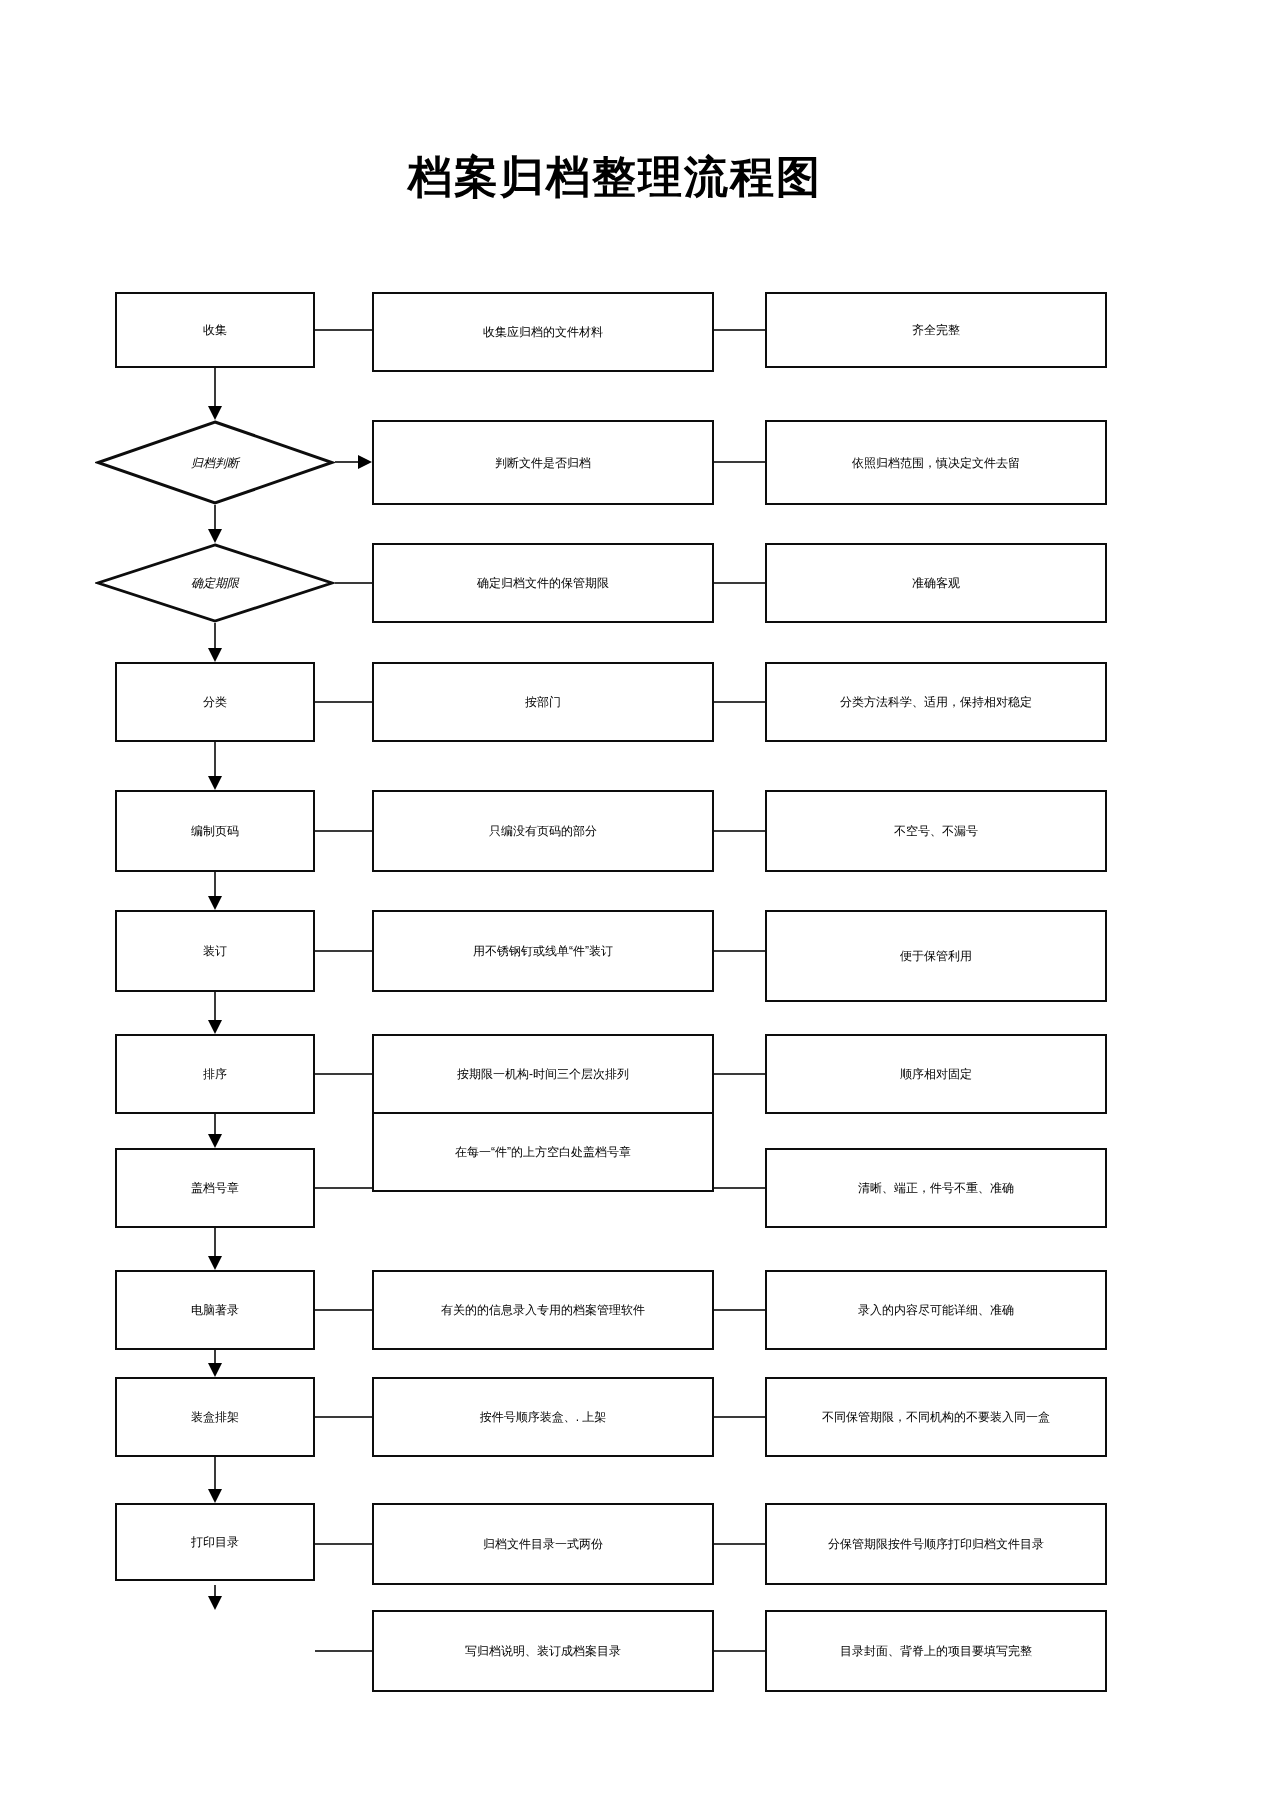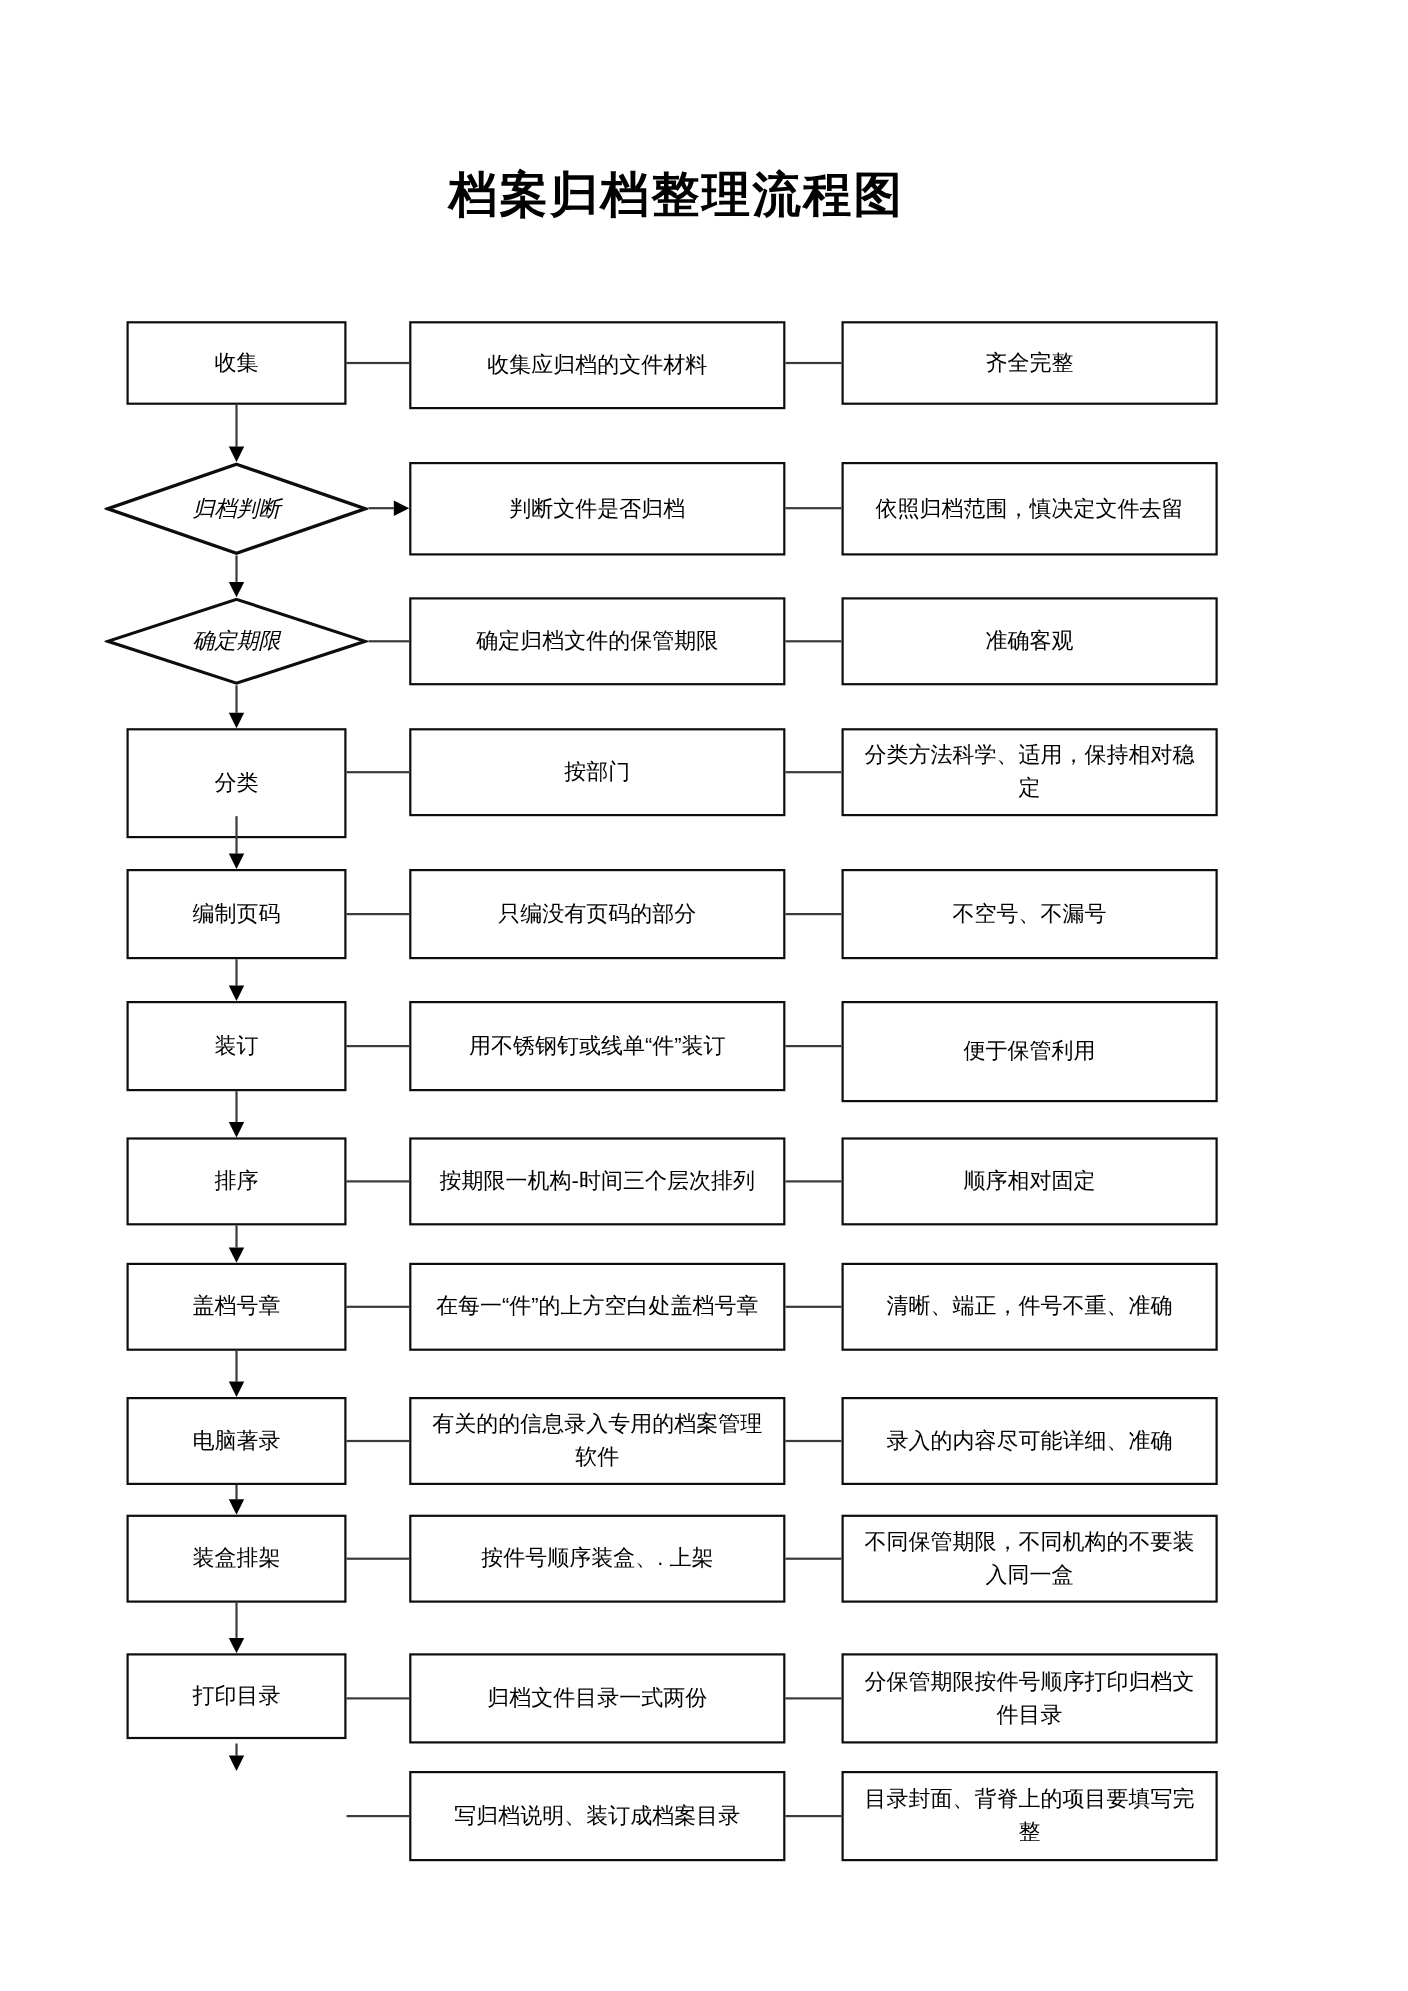--- a/index.html
+++ b/index.html
@@ -2,21 +2,21 @@
 <html><head>
 <meta charset="utf-8">
 <style>
   html,body{margin:0;padding:0;background:#fff;}
   .canvas{position:relative;width:1280px;height:1810px;background:#ffffff;overflow:hidden;
           font-family:"Liberation Sans","DejaVu Sans",sans-serif;color:#000;}
   .title{position:absolute;top:148px;left:0;width:1230px;text-align:center;
          font-family:"Liberation Serif","DejaVu Serif",serif;font-weight:700;
          font-size:44px;letter-spacing:2px;color:#000;}
   .node{position:absolute;display:flex;align-items:center;justify-content:center;
-        text-align:center;font-size:20px;line-height:1.5;box-sizing:border-box;}
+        text-align:center;font-size:12px;line-height:1.5;box-sizing:border-box;}
   .rectn{border:2px solid #0d0d0d;background:#fff;}
   .step{left:115px;width:200px;}
   .mid{left:372px;width:342px;padding:0 16px;}
   .rgt{left:765px;width:342px;padding:0 16px;}
   .dia{left:95px;width:240px;background:transparent;font-style:italic;}
   .dsvg{position:absolute;left:0;top:0;width:100%;height:100%;}
   .dsvg polygon{fill:#ffffff;stroke:#0d0d0d;stroke-width:3;}
   .dia .lbl{position:relative;}
   .hline{position:absolute;height:2px;background:#3a3a3a;}
   .vline{position:absolute;width:2px;background:#3a3a3a;}
@@ -77,21 +77,21 @@
     </div>
   <div class="node rectn rgt" style="top:543px;height:80px">
       <span class="lbl">准确客观</span>
     </div>
   <div class="hline" style="left:335px;top:582px;width:37px"></div>
   <div class="hline" style="left:714px;top:582px;width:51px"></div>
 
   <div class="vline" style="left:214px;top:623px;height:25px"></div>
   <div class="tri-down" style="left:208px;top:648px"></div>
 
-  <div class="node rectn step" style="top:662px;height:100px">
+  <div class="node rectn step" style="top:662px;height:80px">
       <span class="lbl">分类</span>
     </div>
   <div class="node rectn mid" style="top:662px;height:80px">
       <span class="lbl">按部门</span>
     </div>
   <div class="node rectn rgt" style="top:662px;height:80px">
       <span class="lbl">分类方法科学、适用，保持相对稳定</span>
     </div>
   <div class="hline" style="left:315px;top:701px;width:57px"></div>
   <div class="hline" style="left:714px;top:701px;width:51px"></div>
@@ -140,21 +140,21 @@
     </div>
   <div class="hline" style="left:315px;top:1073px;width:57px"></div>
   <div class="hline" style="left:714px;top:1073px;width:51px"></div>
 
   <div class="vline" style="left:214px;top:1114px;height:20px"></div>
   <div class="tri-down" style="left:208px;top:1134px"></div>
 
   <div class="node rectn step" style="top:1148px;height:80px">
       <span class="lbl">盖档号章</span>
     </div>
-  <div class="node rectn mid" style="top:1148px;height:80px">
+  <div class="node rectn mid" style="top:1112px;height:80px">
       <span class="lbl">在每一“件”的上方空白处盖档号章</span>
     </div>
   <div class="node rectn rgt" style="top:1148px;height:80px">
       <span class="lbl">清晰、端正，件号不重、准确</span>
     </div>
   <div class="hline" style="left:315px;top:1187px;width:57px"></div>
   <div class="hline" style="left:714px;top:1187px;width:51px"></div>
 
   <div class="vline" style="left:214px;top:1228px;height:28px"></div>
   <div class="tri-down" style="left:208px;top:1256px"></div>

